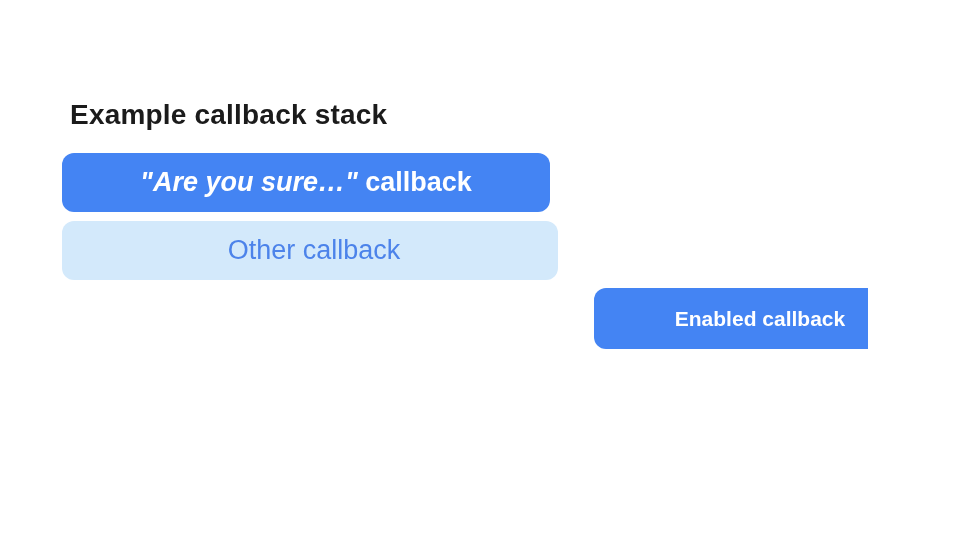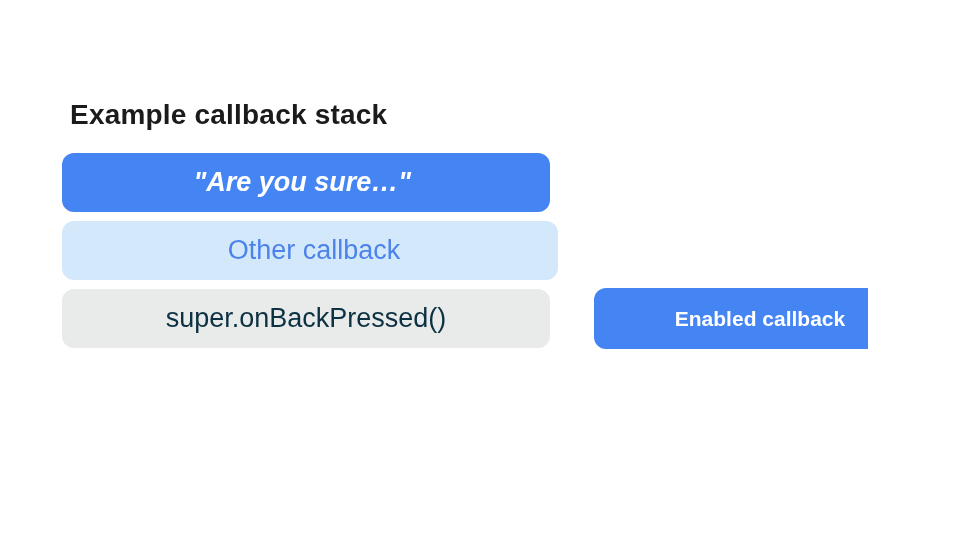--- a/index.html
+++ b/index.html
@@ -104,23 +104,23 @@
 </head>
 <body>
 
 <div class="canvas">
 
   <div class="stack-title">Example callback stack</div>
 
   <div class="stack">
     <div class="box enabled">
       <span class="quoted">"Are you sure…"</span>
+      <span>callback</span>
     </div>
     <div class="box disabled">Other callback</div>
-    <div class="box system">super.onBackPressed()</div>
   </div>
 
   <div class="key-title">Key</div>
 
   <div class="key">
     <div class="box enabled">Enabled callback</div>
   </div>
 
 </div>
 

